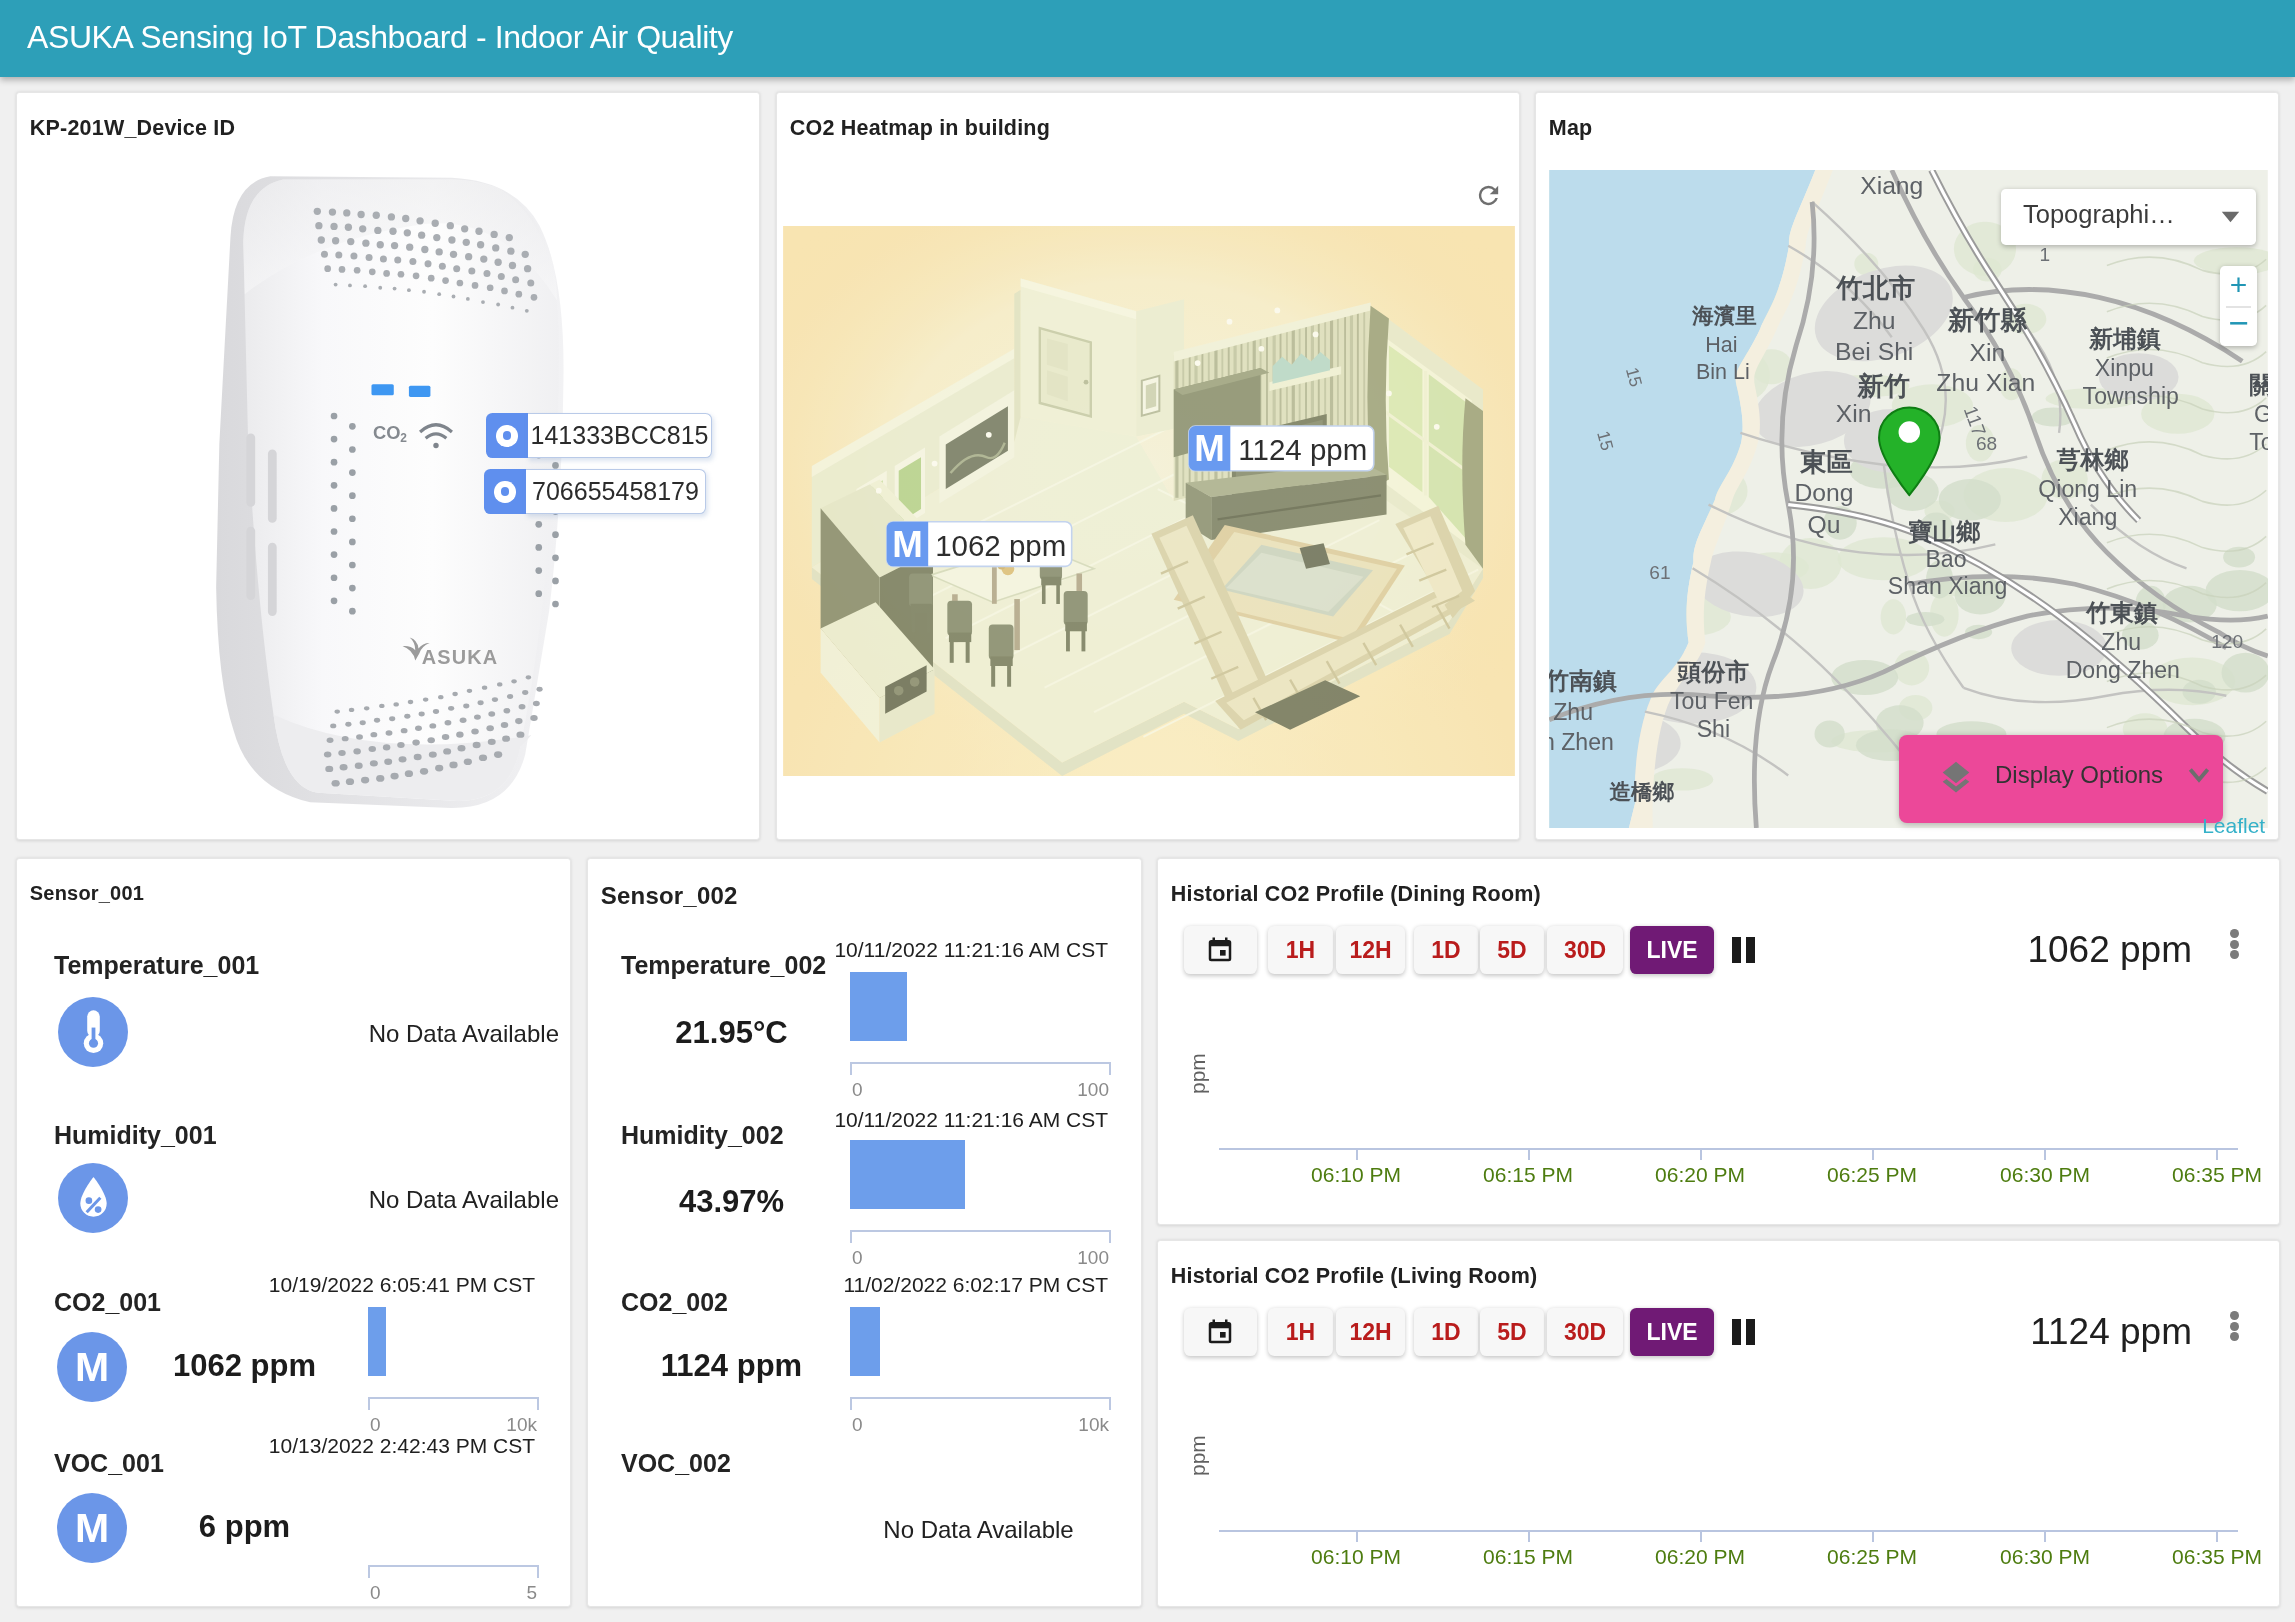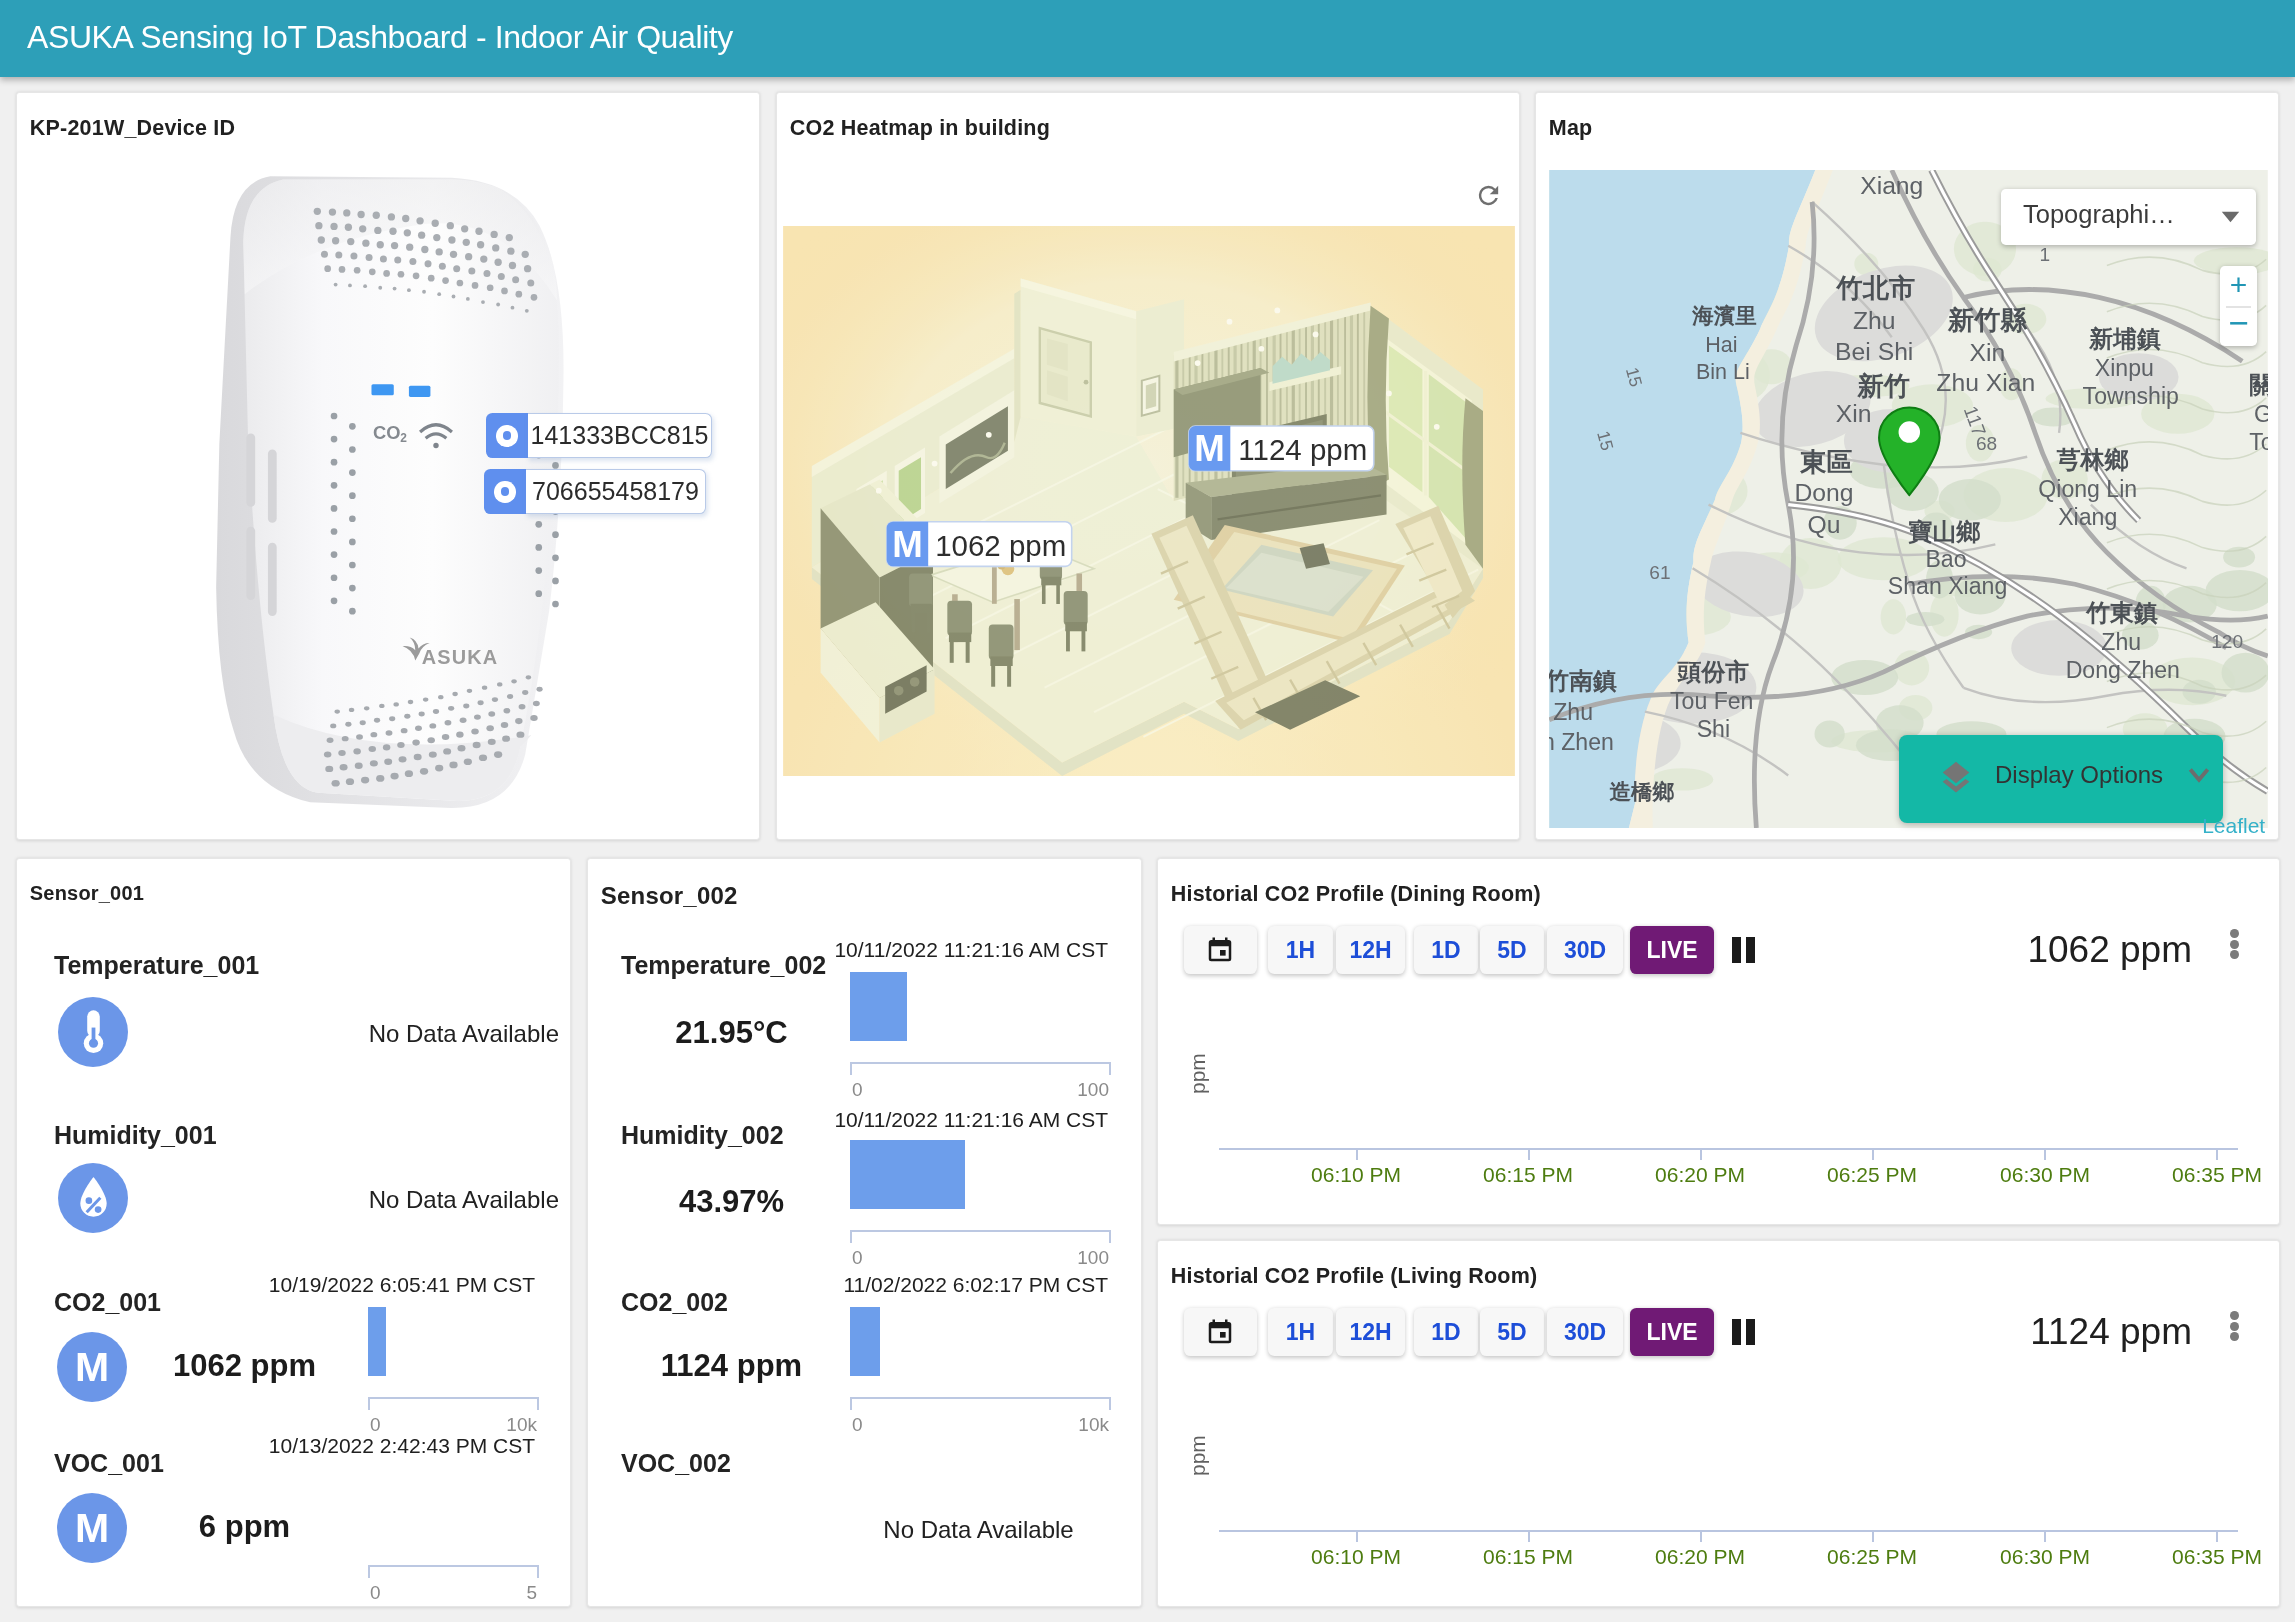--- a/index.html
+++ b/index.html
@@ -9,21 +9,21 @@
 .ptitle{position:absolute;left:12.8px;top:23px;font-size:21.5px;font-weight:700;color:#212121;letter-spacing:0.2px;}
 .rowlbl{position:absolute;font-size:25px;font-weight:700;color:#232323;margin-top:12px;}
 .nodata{position:absolute;font-size:24px;color:#212121;white-space:nowrap;}
 .dt{position:absolute;font-size:21px;color:#202020;white-space:nowrap;text-align:right;}
 .bigval{position:absolute;font-size:31px;font-weight:700;color:#1c1c1c;}
 .axlbl{position:absolute;font-size:19px;color:#8a8a8a;}
 .bar{position:absolute;background:#6d9eeb;}
 .axis{position:absolute;border-top:2.4px solid #bcc8e2;}
 .axis .tl{position:absolute;left:0;top:0;width:2.4px;height:11px;background:#bcc8e2;}
 .axis .tr{position:absolute;right:0;top:0;width:2.4px;height:11px;background:#bcc8e2;}
-.cbtn{position:absolute;height:48px;background:#f7f7f7;border-radius:6.4px;box-shadow:0 1.6px 4px rgba(0,0,0,.22);color:#1d4ed8;font-size:23px;font-weight:700;text-align:center;line-height:48px;}
+.cbtn{position:absolute;height:48px;background:#f7f7f7;border-radius:6.4px;box-shadow:0 1.6px 4px rgba(0,0,0,.22);color:#b91c1c;font-size:23px;font-weight:700;text-align:center;line-height:48px;}
 .live{background:#701a75;color:#fff;}
 .xlab{position:absolute;font-size:21px;color:#4d7c0f;}
 </style></head><body>
 <div class="header">
     <div class="t">ASUKA Sensing IoT Dashboard - Indoor Air Quality</div>
   </div>
 <div class="panel" style="left:16px;top:92px;width:744px;height:748px;">
     <div class="ptitle">KP-201W_Device ID</div>
     <svg width="744" height="748" viewBox="0 0 934 938" style="position:absolute;left:0;top:0;">
       <defs>
@@ -668,21 +668,21 @@
 <div style="position:absolute;left:22px;top:11px;font-size:25.5px;color:#3b3b3b;">Topographi…</div>
 <svg style="position:absolute;right:16px;top:22px;" width="19" height="12" viewBox="0 0 24 15">
         <path d="M1 1 L12 14 L23 1 Z" fill="#6a6a6a"></path>
       </svg>
     </div>
     <div style="position:absolute;left:684px;top:173px;width:37px;height:80px;background:#fff;border-radius:4.8px;box-shadow:0 1.6px 4.8px rgba(0,0,0,.25);">
 <div style="position:absolute;left:0;top:1.6px;width:37px;text-align:center;font-size:30px;color:#2196b5;font-weight:400;">+</div>
 <div style="position:absolute;left:6.4px;top:40px;width:25px;height:1.6px;background:#e3e3e3;"></div>
 <div style="position:absolute;left:0;top:37px;width:37px;text-align:center;font-size:35px;color:#2196b5;font-weight:400;">−</div>
     </div>
-    <div style="position:absolute;left:363px;top:642px;width:324px;height:88px;background:#14b8a6;border-radius:8px;box-shadow:0 1.6px 6.4px rgba(0,0,0,.25);">
+    <div style="position:absolute;left:363px;top:642px;width:324px;height:88px;background:#ec4899;border-radius:8px;box-shadow:0 1.6px 6.4px rgba(0,0,0,.25);">
 <svg style="position:absolute;left:41px;top:24px;" width="32" height="35" viewBox="0 0 24 26">
         <path fill="#757575" d="M12 2 L22 10 L12 18 L2 10 Z"></path>
         <path fill="#757575" d="M12 20.5 L4.8 14.8 L2 17 L12 25 L22 17 L19.2 14.8 Z"></path>
       </svg>
 <div style="position:absolute;left:96px;top:26px;font-size:24px;color:#333;">Display Options</div>
 <svg style="position:absolute;left:289px;top:32px;" width="22" height="17.5" viewBox="0 0 28 22">
         <path d="M3 3 L14 16 L25 3" fill="none" stroke="#6d6d6d" stroke-width="5"></path>
       </svg>
     </div>
     <div style="position:absolute;right:12.8px;top:721px;font-size:21px;color:#35b1c9;">Leaflet</div>

